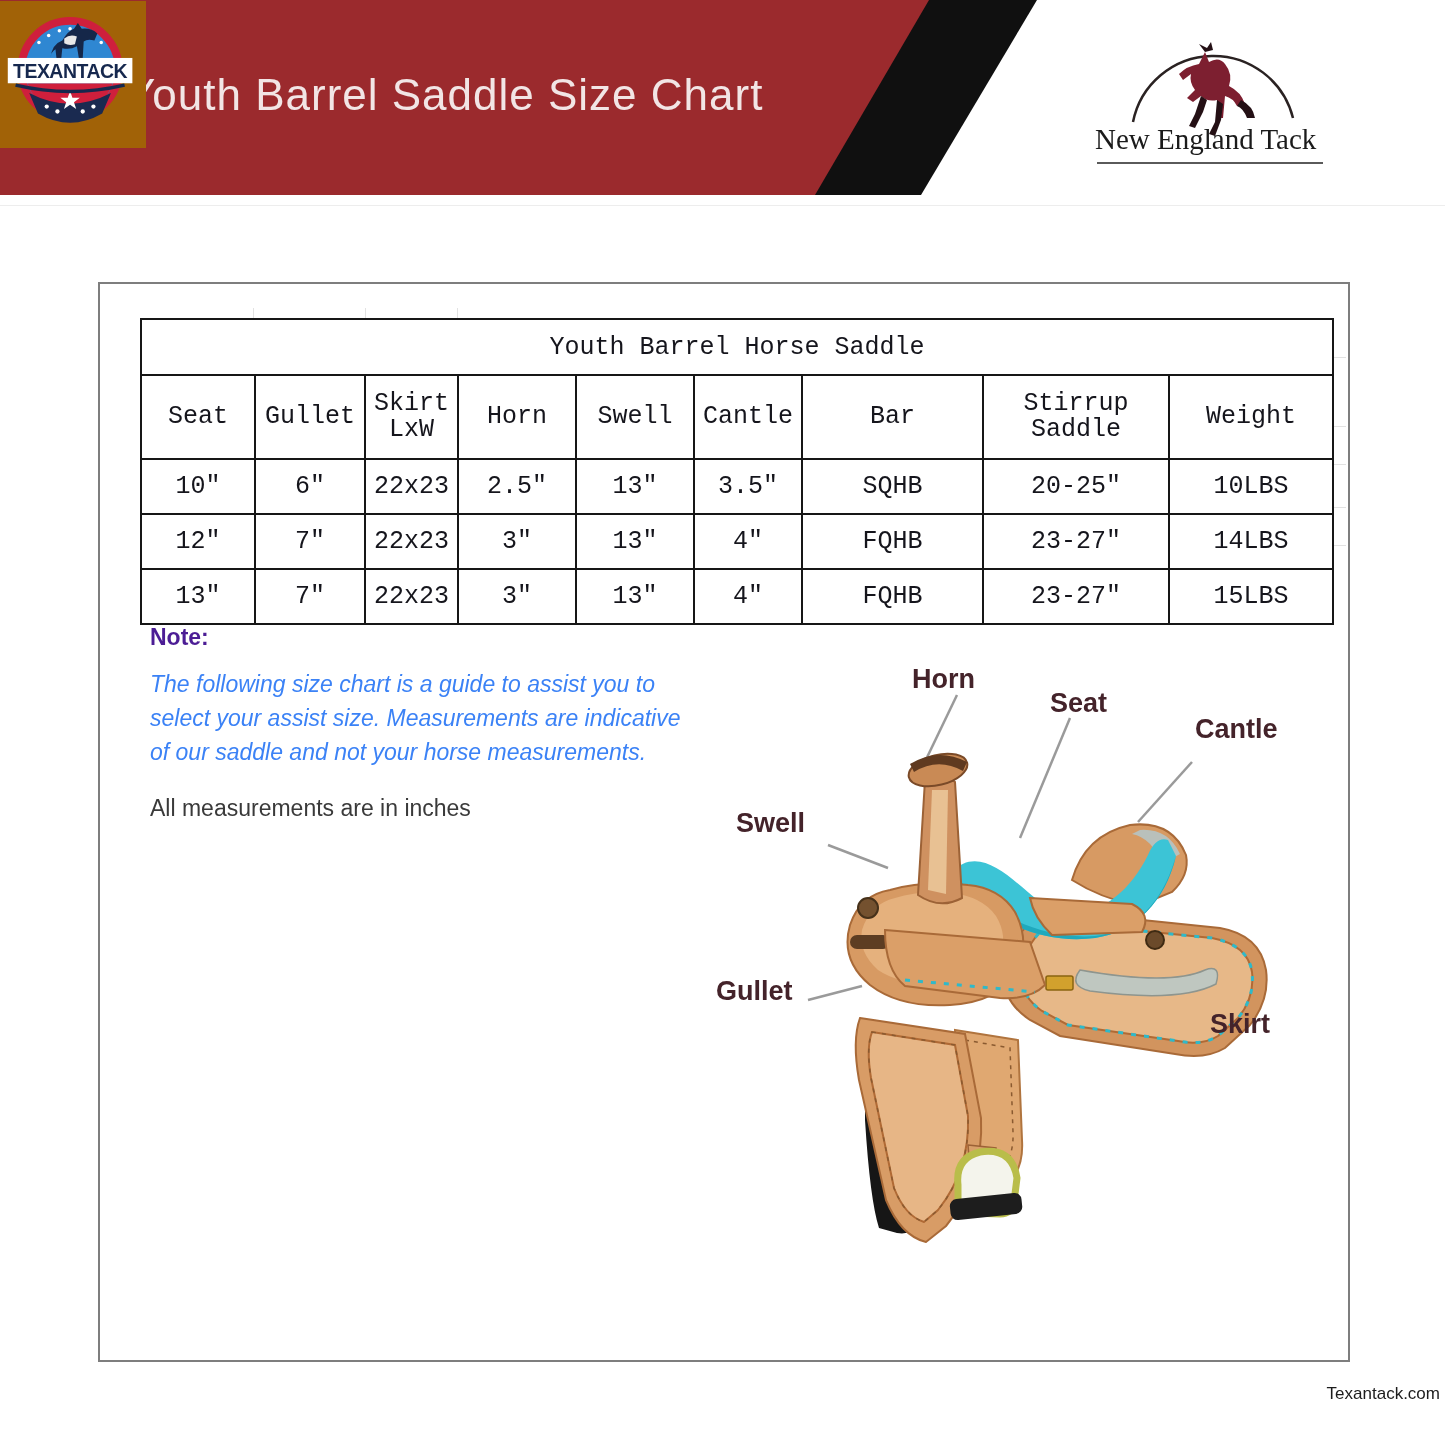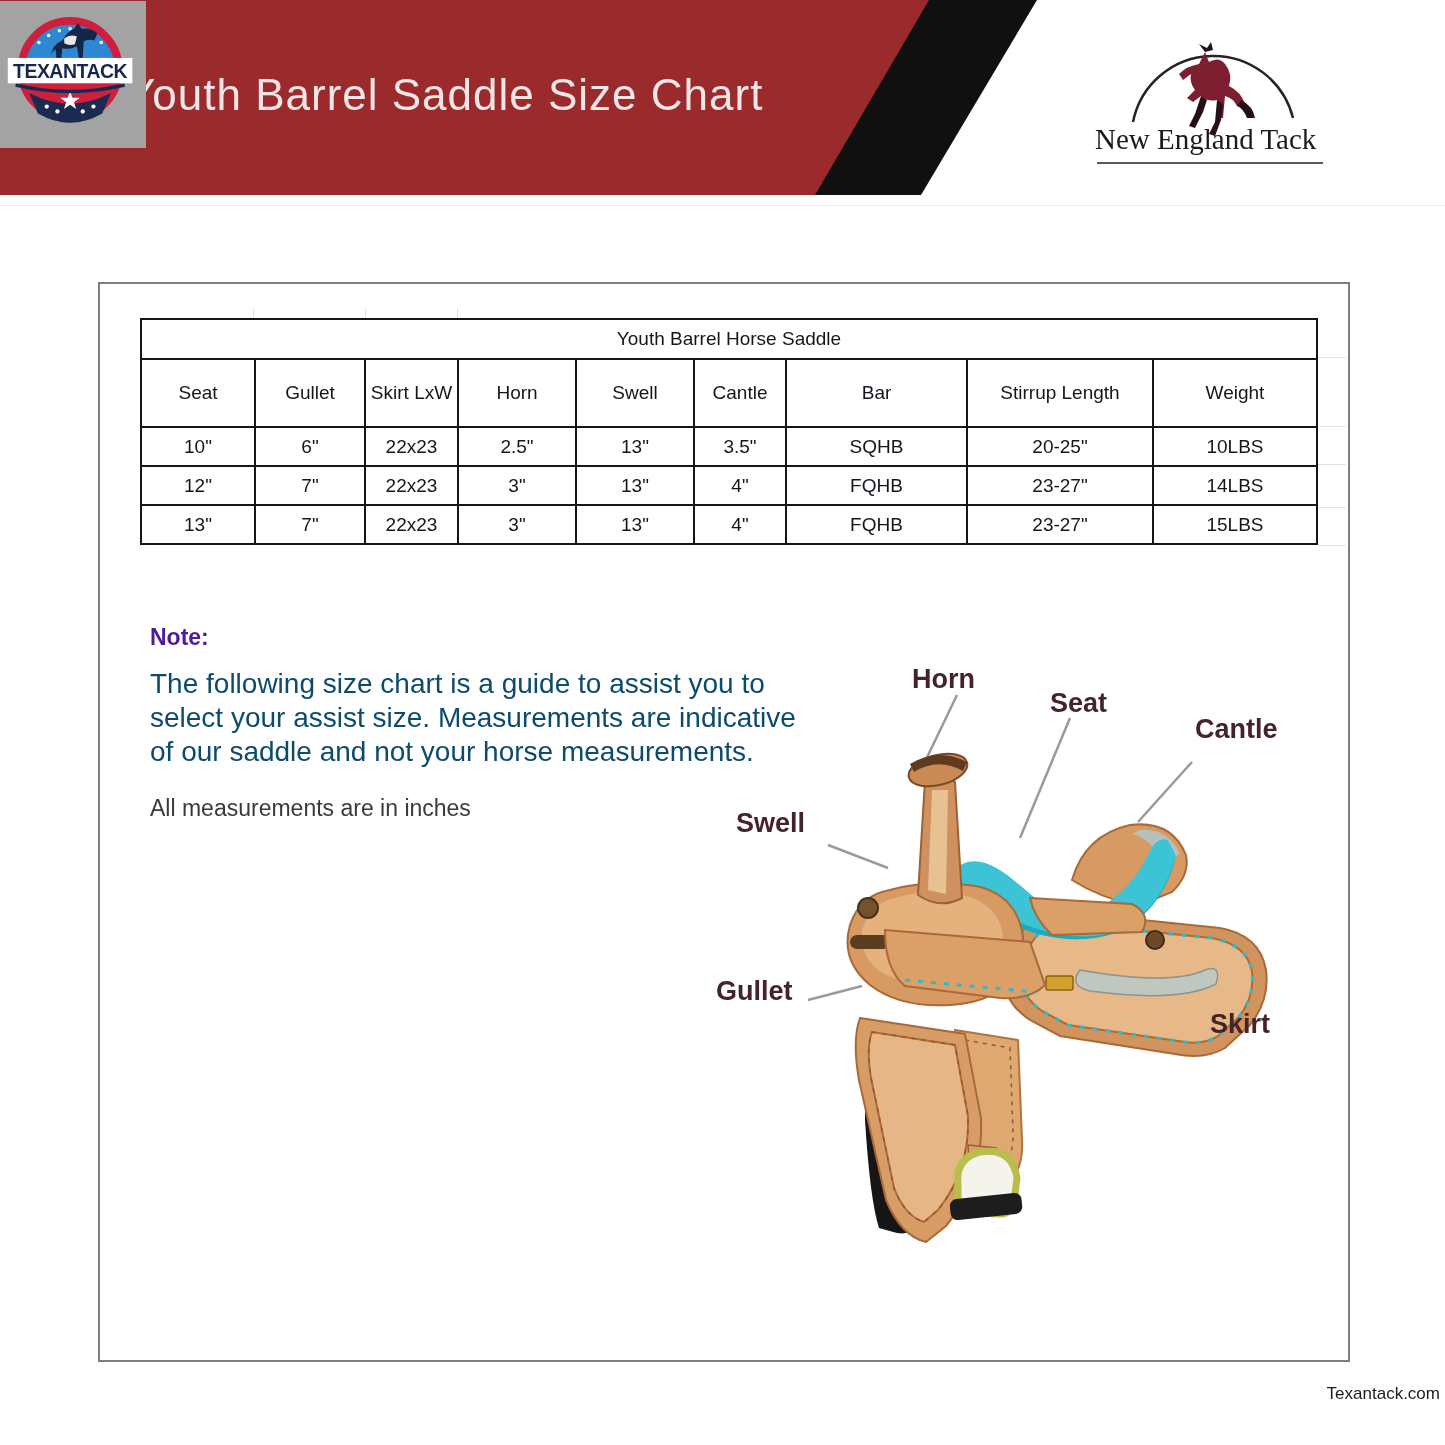--- a/index.html
+++ b/index.html
@@ -8,45 +8,45 @@
 
   
   .band-red{position:absolute;left:0;top:0;width:1100px;height:195px;background:#9b2a2d;
             clip-path:polygon(0 0,933px 0,819px 195px,0 195px);}
   .band-black{position:absolute;left:0;top:0;width:1100px;height:195px;background:#101010;
             clip-path:polygon(929px 0,1037px 0,921px 195px,815px 195px);}
   .band-title{position:absolute;left:126px;top:70px;font-size:44px;letter-spacing:1px;
             color:#f2e5e5;white-space:nowrap;z-index:2;}
   .band-underline{position:absolute;left:0;top:205px;width:1445px;height:1px;background:#ededed;}
 
-  .logo-box{position:absolute;left:0;top:1px;width:146px;height:147px;background:#a3a3a3;z-index:3;}
+  .logo-box{position:absolute;left:0;top:1px;width:146px;height:147px;background:#a16207;z-index:3;}
 
   .net-logo{position:absolute;left:1095px;top:22px;width:240px;height:148px;z-index:3;}
   .net-logo .nel-text{position:absolute;left:0;bottom:14px;width:228px;text-align:left;
             font-family:"Liberation Serif",serif;font-size:29px;color:#1b1b1b;white-space:nowrap;}
   .net-logo .nel-rule{position:absolute;left:2px;bottom:6px;width:226px;height:2px;background:#5a5a5a;}
 
   
   .content-box{position:absolute;left:98px;top:282px;width:1248px;height:1076px;
             border:2px solid #7e7e7e;background:#fff;}
 
   
   table.size{position:absolute;left:140px;top:318px;border-collapse:collapse;table-layout:fixed;}
   table.size td{border:2px solid #161616;text-align:center;vertical-align:middle;
-            font-size:19px;color:#15151c;padding:0;background:#fff;overflow:hidden;}
+            font-size:25px;color:#15151c;padding:8px;background:#fff;overflow:hidden;font-family:Liberation Mono, monospace;}
   td.t-title{height:38px;}
   tr.hdr td{height:66px;line-height:26px;}
   tr.data td{height:37px;}
 
   .grid-stub{position:absolute;background:#e2e2e2;}
 
   
   .note{position:absolute;left:150px;top:624px;}
   .note .note-h{font-size:23px;font-weight:bold;color:#4c1d95;margin:0 0 16px 0;}
-  .note .note-line{font-size:28px;color:#0c4a6e;line-height:34px;white-space:nowrap;}
+  .note .note-line{font-size:23px;color:#3b82f6;line-height:34px;white-space:nowrap;font-style:italic;}
   .note .note-foot{font-size:23px;color:#3a3a3a;margin-top:26px;white-space:nowrap;}
 
   
   .diagram{position:absolute;left:700px;top:640px;width:645px;height:700px;}
   .diagram svg{position:absolute;left:0;top:0;}
   .dlabel{position:absolute;font-size:27px;font-weight:bold;color:#44232a;white-space:nowrap;z-index:4;}
   .lab-horn{left:212px;top:24px;}
   .lab-seat{left:350px;top:48px;}
   .lab-cantle{left:495px;top:74px;}
   .lab-swell{left:36px;top:168px;}
@@ -155,21 +155,21 @@
       <td class="t-title" colspan="9">Youth Barrel Horse Saddle</td>
     </tr>
     <tr class="hdr">
       <td>Seat</td>
       <td>Gullet</td>
       <td>Skirt LxW</td>
       <td>Horn</td>
       <td>Swell</td>
       <td>Cantle</td>
       <td>Bar</td>
-      <td>Stirrup Length</td>
+      <td>Stirrup Saddle</td>
       <td>Weight</td>
     </tr>
     <tr class="data">
       <td>10"</td>
       <td>6"</td>
       <td>22x23</td>
       <td>2.5"</td>
       <td>13"</td>
       <td>3.5"</td>
       <td>SQHB</td>

